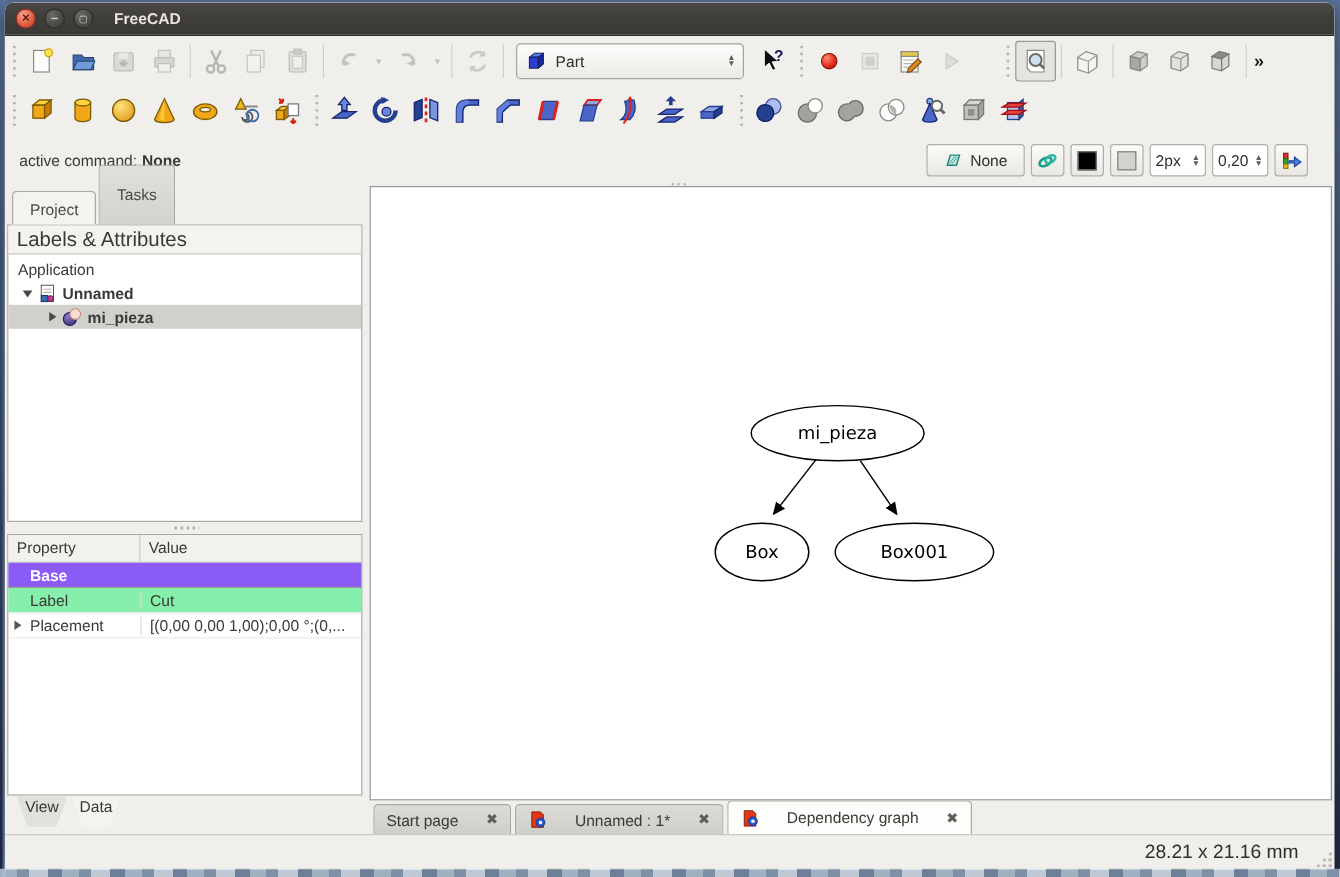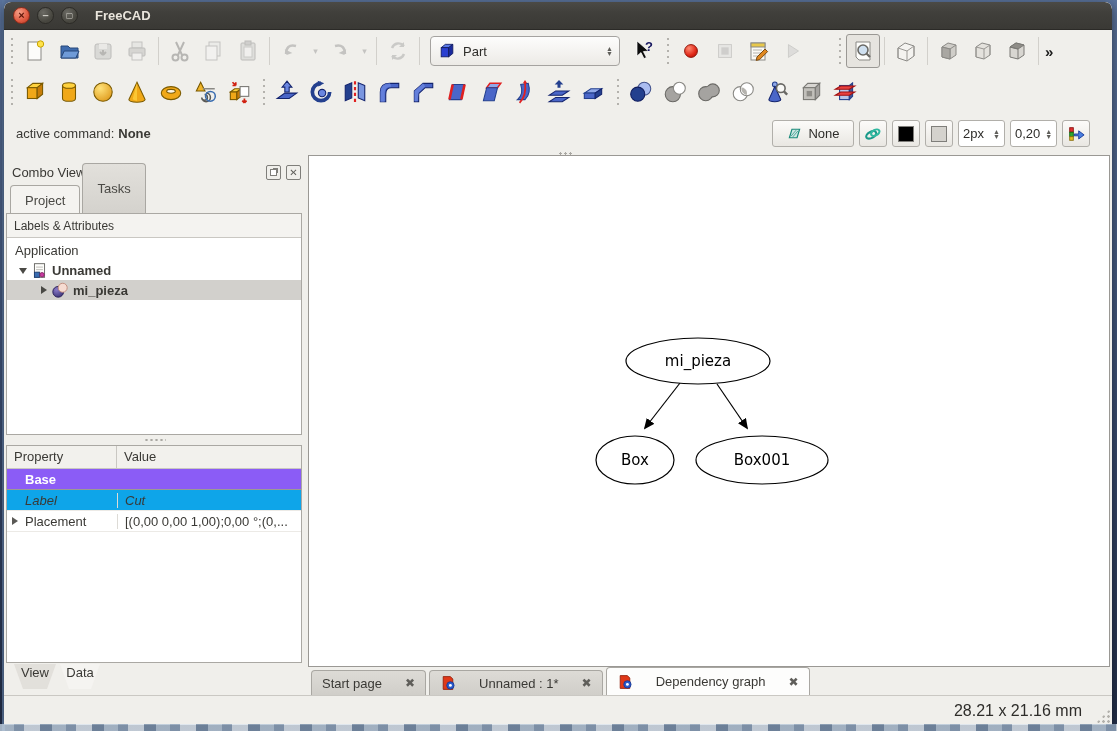--- a/index.html
+++ b/index.html
@@ -69,41 +69,41 @@
   .dkb { width:15px; height:15px; border:1px solid #7f7e7a; border-radius:2px; display:flex; align-items:center; justify-content:center;
     font-size:10px; color:#5f5e5a; background:#f0efeb; }
   .dkb .sq { width:7px; height:7px; border:1px solid #7f7e7a; background:#fff; box-shadow:2px -2px 0 -1px #7f7e7a; }
 
   .dtabs { display:flex; height:28px; align-items:flex-end; padding-left:4px; }
   .dtab { padding:17px 14px; border:1px solid #a9a7a2; border-bottom:none; border-radius:4px 4px 0 0; font-size:13px;
     background:linear-gradient(180deg,#e2e0db,#d4d2cd); margin-right:2px; color:#4a4945; }
   .dtab.active { background:#f4f3f0; height:28px; padding-top:7px; position:relative; z-index:2; }
 
   .treepanel { flex:1 1 auto; border:1px solid #aaa8a3; background:#fff; margin-right:1px; display:flex; flex-direction:column; min-height:0; }
-  .treehdr { height:24px; background:#f4f3f0; border-bottom:1px solid #c9c7c2; display:flex; align-items:center; padding:0 7px; font-size:12px; }
+  .treehdr { height:24px; background:#f4f3f0; border-bottom:1px solid #c9c7c2; display:flex; align-items:center; padding:0 7px; font-size:17px; }
   .tree { flex:1; overflow:hidden; padding-top:2px; }
   .trow { height:20px; display:flex; align-items:center; font-size:13px; padding-left:6px; }
   .trow.sel { background:#d2d0cc; }
   .trow b { margin-left:4px; }
   .exp { width:10px; height:10px; margin-right:4px; display:inline-block; }
   .exp.down { border-left:4px solid transparent; border-right:4px solid transparent; border-top:6px solid #4a4945; width:0; height:0; margin-top:2px; }
   .exp.right { border-top:4px solid transparent; border-bottom:4px solid transparent; border-left:6px solid #4a4945; width:0; height:0; }
 
   .hsplit { height:10px; display:flex; align-items:center; justify-content:center; }
   .hsplit i { width:22px; height:4px; background:radial-gradient(circle,#a9a7a2 1px,transparent 1.3px) 0 0/5px 4px; }
 
   .proppanel { height:218px; flex:0 0 218px; border:1px solid #aaa8a3; background:#fff; margin-right:1px; font-size:13px; display:flex; flex-direction:column; }
   .prophdr { display:flex; height:23px; background:#f2f1ed; border-bottom:1px solid #c9c7c2; }
   .prophdr div { padding:3px 7px; }
   .prophdr .c1 { width:110px; border-right:1px solid #c9c7c2; }
   .prow { display:flex; height:21px; align-items:center; border-bottom:1px solid #eceae6; }
   .prow .c1 { width:110px; padding-left:18px; display:flex; align-items:center; }
   .prow .c2 { flex:1; padding-left:7px; white-space:nowrap; overflow:hidden; }
   .prow.group { background:#8b5cf6; color:#fff; font-weight:bold; border-bottom:1px solid #9c9a94; }
-  .prow.shade { background:#0ea5e9;font-style:italic; }
+  .prow.shade { background:#86efac; }
   .prow .exp.right { margin-left:-13px; margin-right:7px; border-left-color:#5a5955; }
 
   .btabs { height:32px; flex:0 0 32px; display:flex; padding-left:8px; padding-top:1px; }
   .btab { position:relative; height:0; border-top:25px solid #e2e0db; border-left:9px solid transparent; border-right:9px solid transparent; margin-right:4px; }
   .btab.active { border-top-color:#f5f4f1; }
   .btab span { position:absolute; top:-24px; left:50%; transform:translateX(-50%); font-size:13px; color:#3a3935; }
   .btab.w1 { width:42px; } .btab.w2 { width:40px; }
 
   
   .vsplit { width:5px; flex:0 0 5px; }
@@ -525,31 +525,20 @@
               <path d="M8 10h5V6.5l6 4.5-6 4.5V12H8z" fill="#4a7fe0" stroke="#1a3a9a"></path>
             </svg>
       </div>
     </div>
   </div>
 
   <div class="main">
     <div class="topgrip"></div>
 
     <div class="dock">
-      <div class="docktitle">
-        <span>Combo View</span>
-        <span class="dockbtns">
-          <span class="dkb">
-                <span class="sq"></span>
-              </span>
-          <span class="dkb">
-                <span>✕</span>
-              </span>
-        </span>
-      </div>
       <div class="dtabs">
         <div class="dtab active">Project</div>
         <div class="dtab">Tasks</div>
       </div>
 
       <div class="treepanel">
         <div class="treehdr">Labels &amp; Attributes</div>
         <div class="tree">
           <div class="trow">
             <span style="margin-left:2px;">Application</span>

